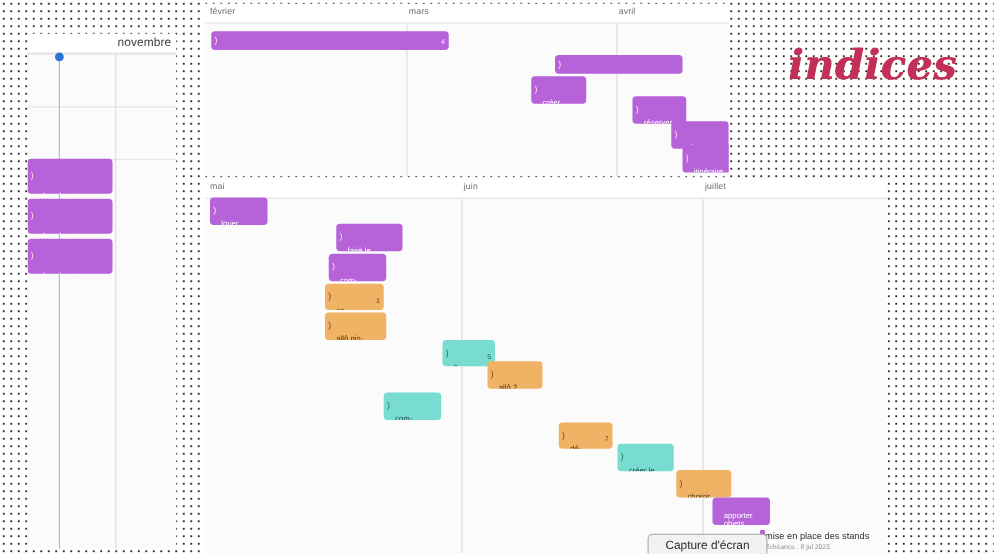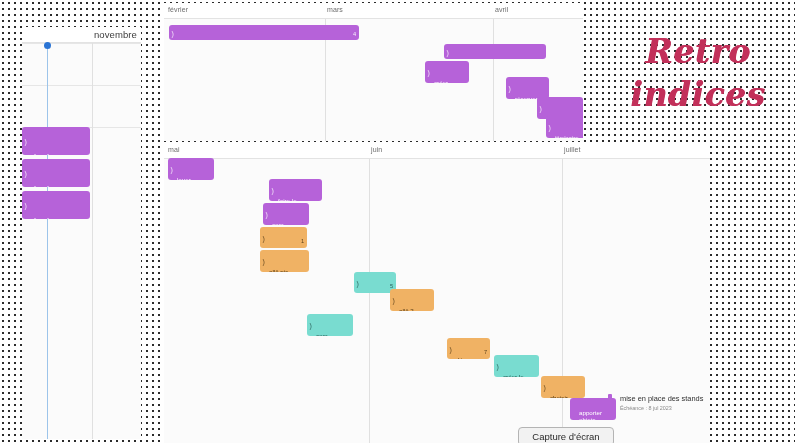--- a/index.html
+++ b/index.html
@@ -161,24 +161,24 @@
     line-height: 43px;
     letter-spacing: 0.5px;
     text-shadow: 0.5px 0 0 #c2305a;
   }
   #retro-title .l2 { display: block; }
 
   
   #milestone {
     position: absolute;
     left: 608px;
-    top: 394px;
+    top: 424px;
     display: flex;
     align-items: flex-start;
-    gap: 8px;
+    gap: 0;
   }
   #milestone .bar {
     width: 4px;
     height: 19px;
     background: #b662d9;
     border-radius: 1px;
     flex: none;
   }
   #milestone .ms-title {
     font-size: 7.4px;
@@ -352,21 +352,20 @@
 le ca-...</span>
     </div>
 
     <div class="card purple" style="left:406px;top:255px;width:46px;height:22px;">
       <span>apporter
 objets...</span>
     </div>
   </div>
 
   <div id="retro-title">
-    <span class="l1">Retro</span>
     <span class="l2">indices</span>
   </div>
 
   <div id="milestone">
     <div class="bar"></div>
     <div>
       <div class="ms-title">mise en place des stands</div>
       <div class="ms-sub">Échéance : 8 jul 2023</div>
     </div>
   </div>

